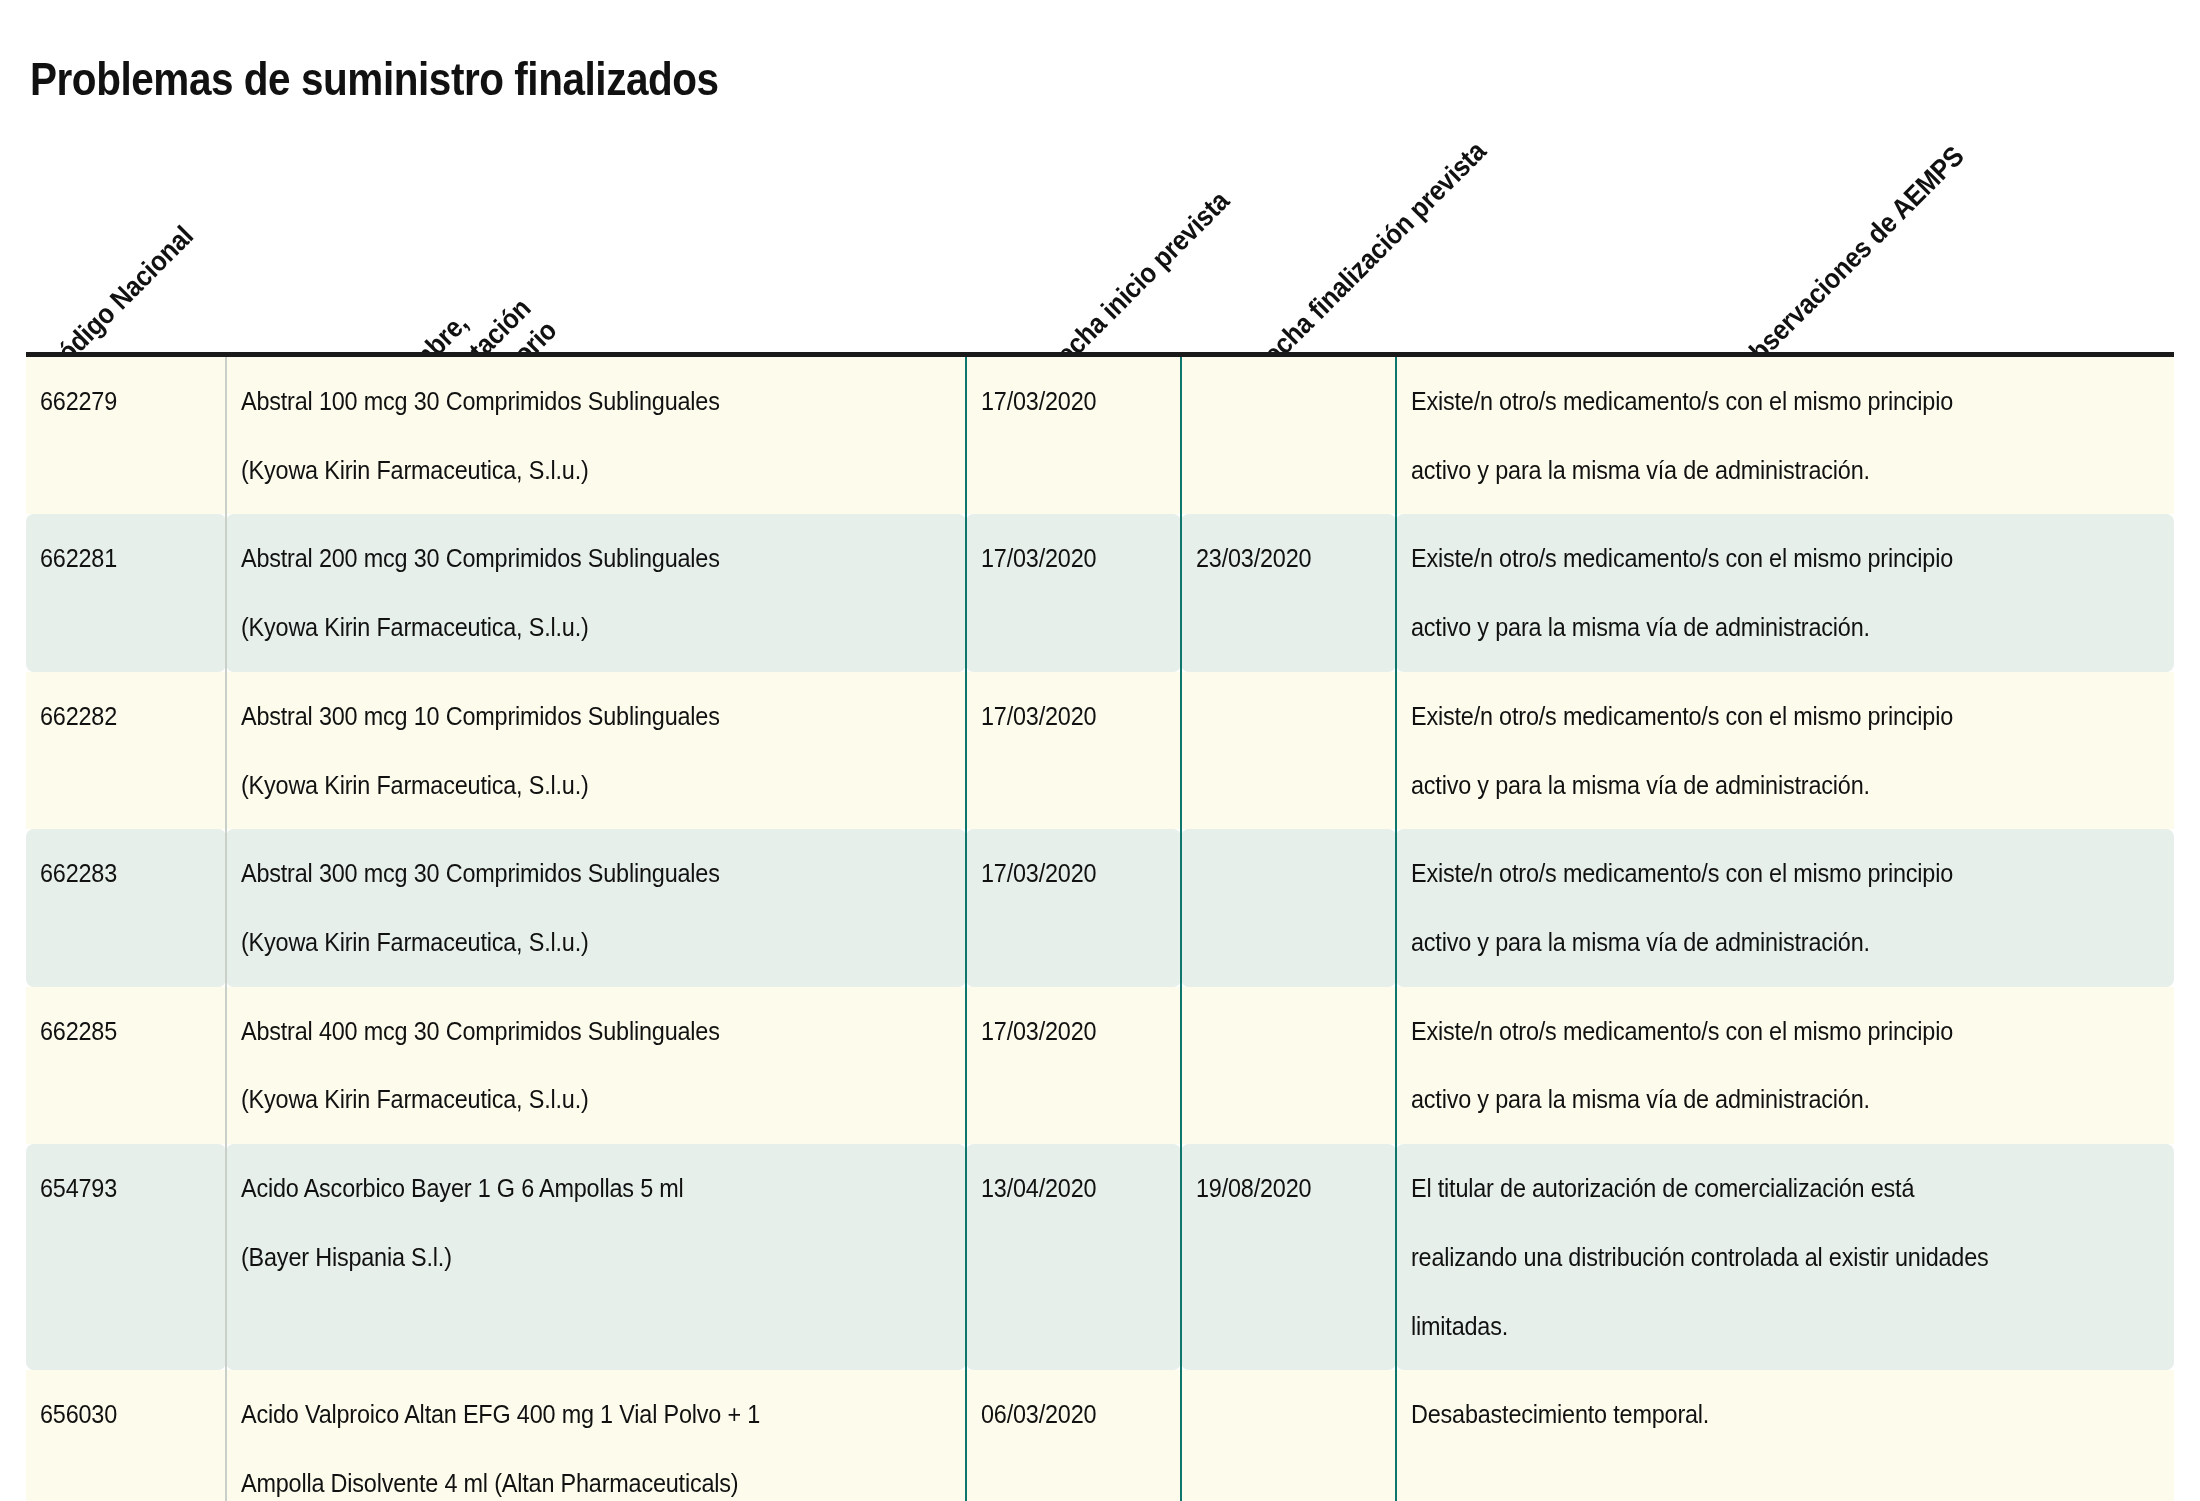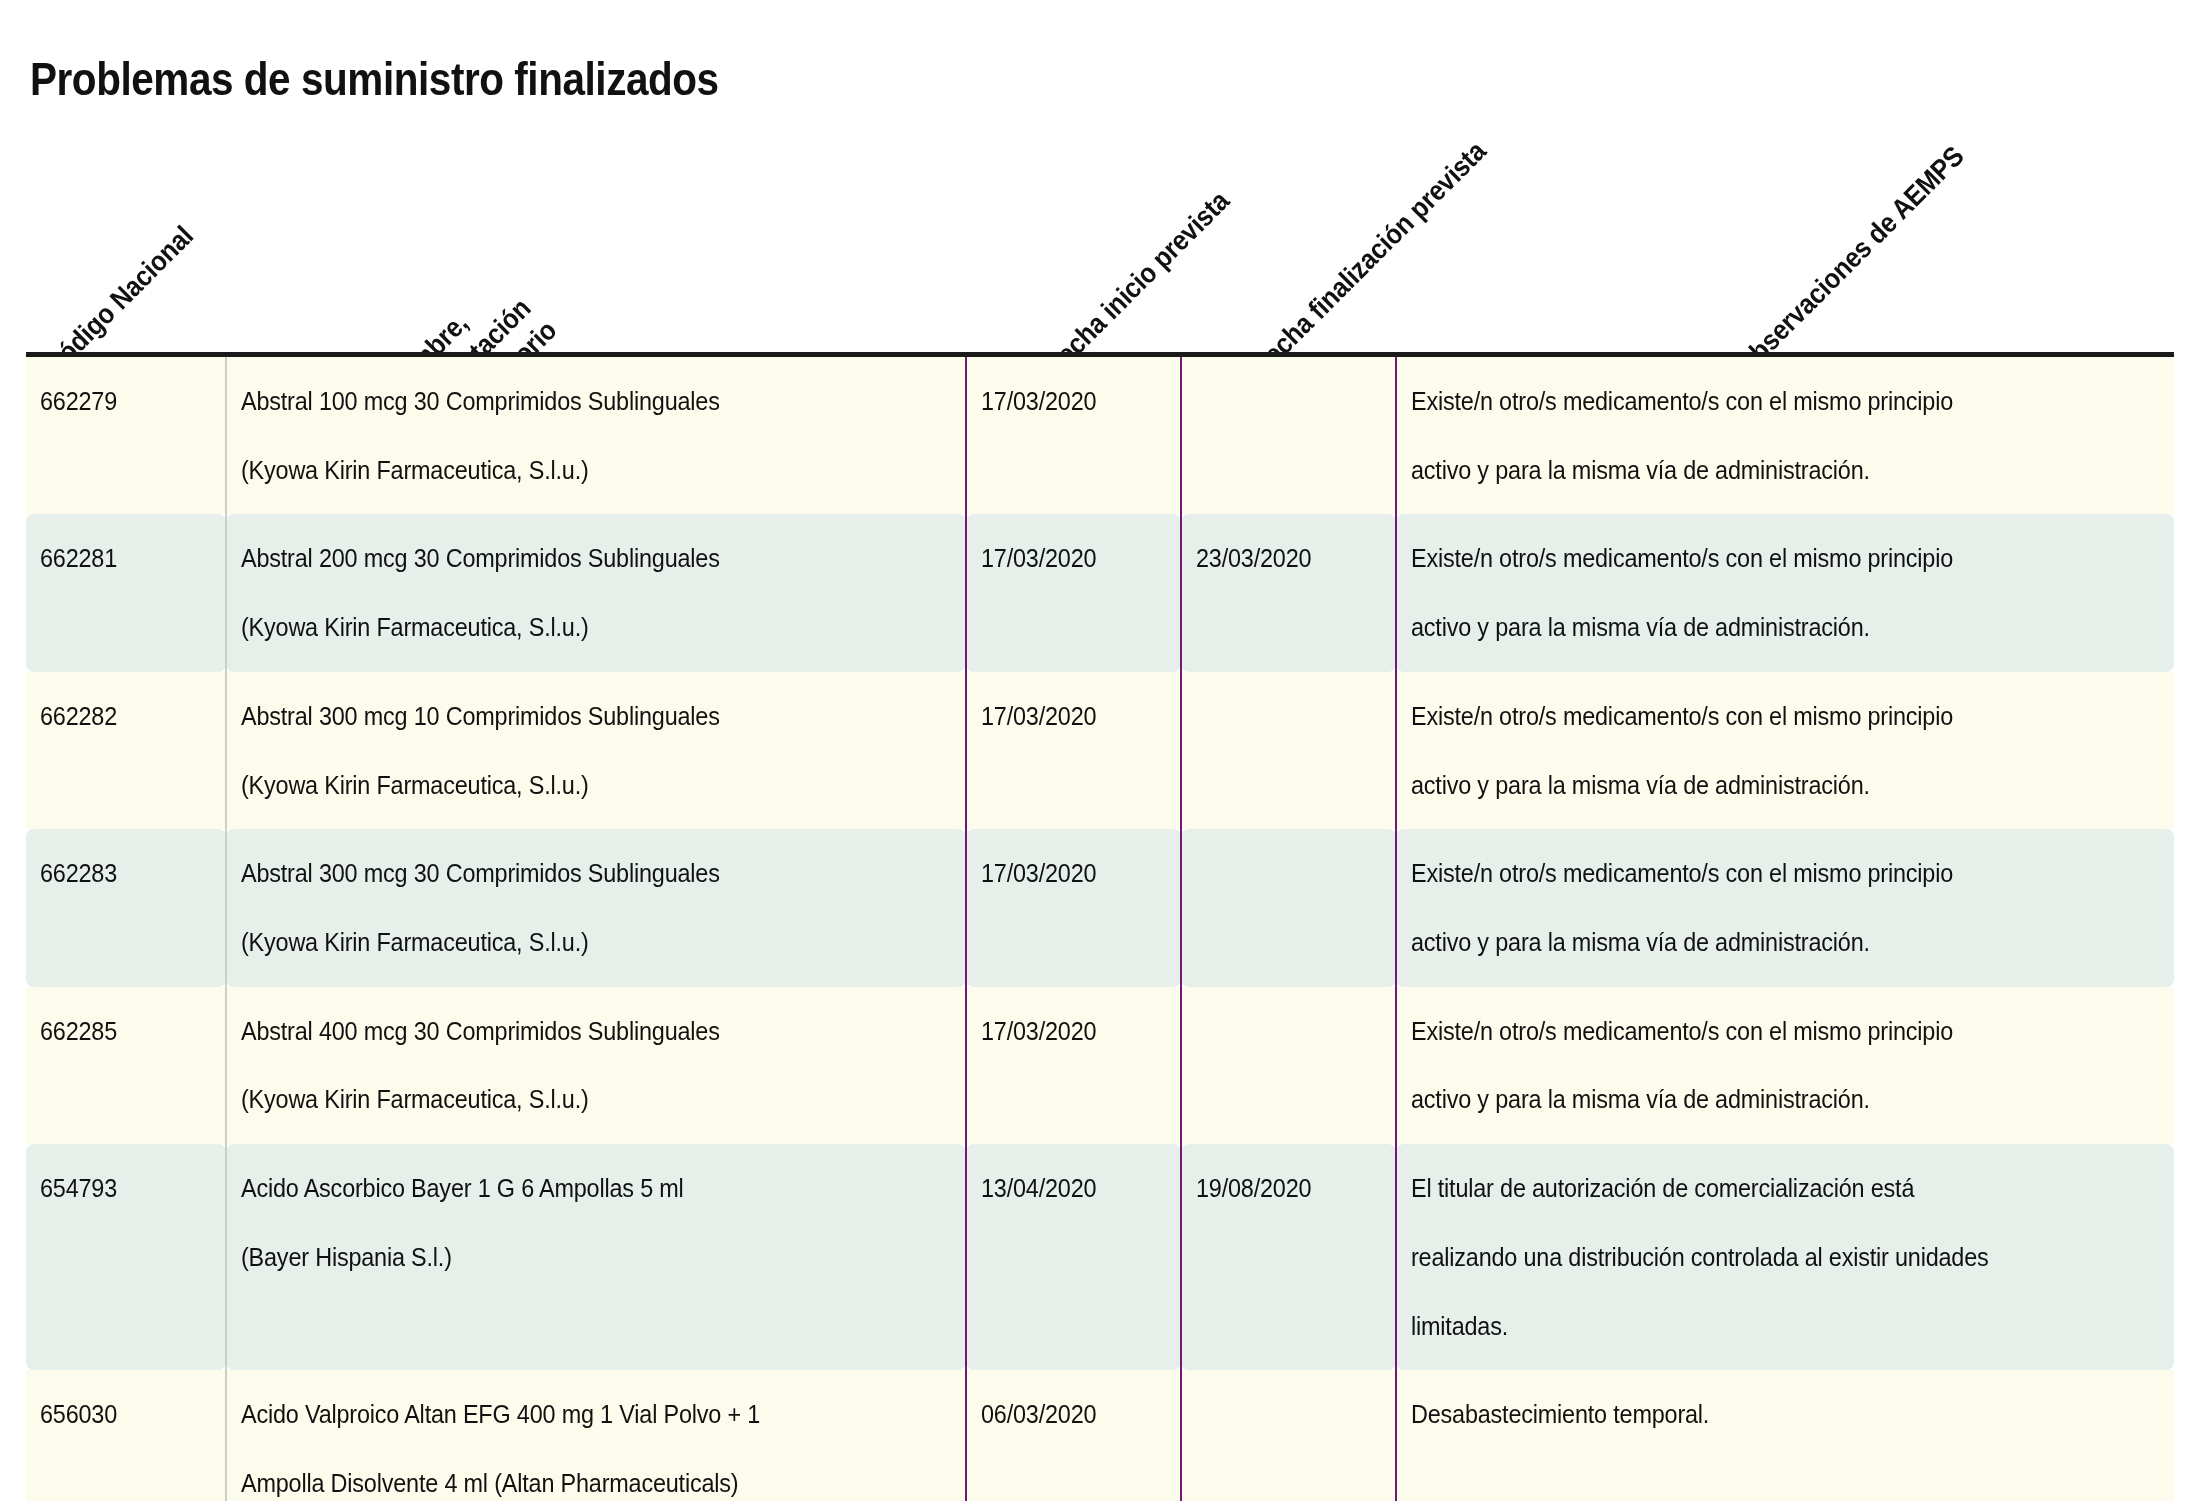--- a/index.html
+++ b/index.html
@@ -72,21 +72,21 @@
     border-collapse: collapse;
     table-layout: fixed;
   }
   #table td {
     vertical-align: top;
     padding: 22px 14px 22px 14px;
     font-size: 26px;
     line-height: 1.72;
     color: #111111;
     font-family: "Liberation Sans", sans-serif;
-    border-right: 2px solid #701a75;
+    border-right: 2px solid #0f766e;
     letter-spacing: -0.2px;
   }
   #table td.c-cn { border-right: 2px solid #c9cfc9; }
   #table td.c-obs { border-right: none; }
   #table tr.odd td  { background: #fdfcec; }
   #table tr.even td { background: #e6efe9; border-radius: 8px; }
 
   .col1 { width: 200px; }
   .col2 { width: 740px; }
   .col3 { width: 215px; }

